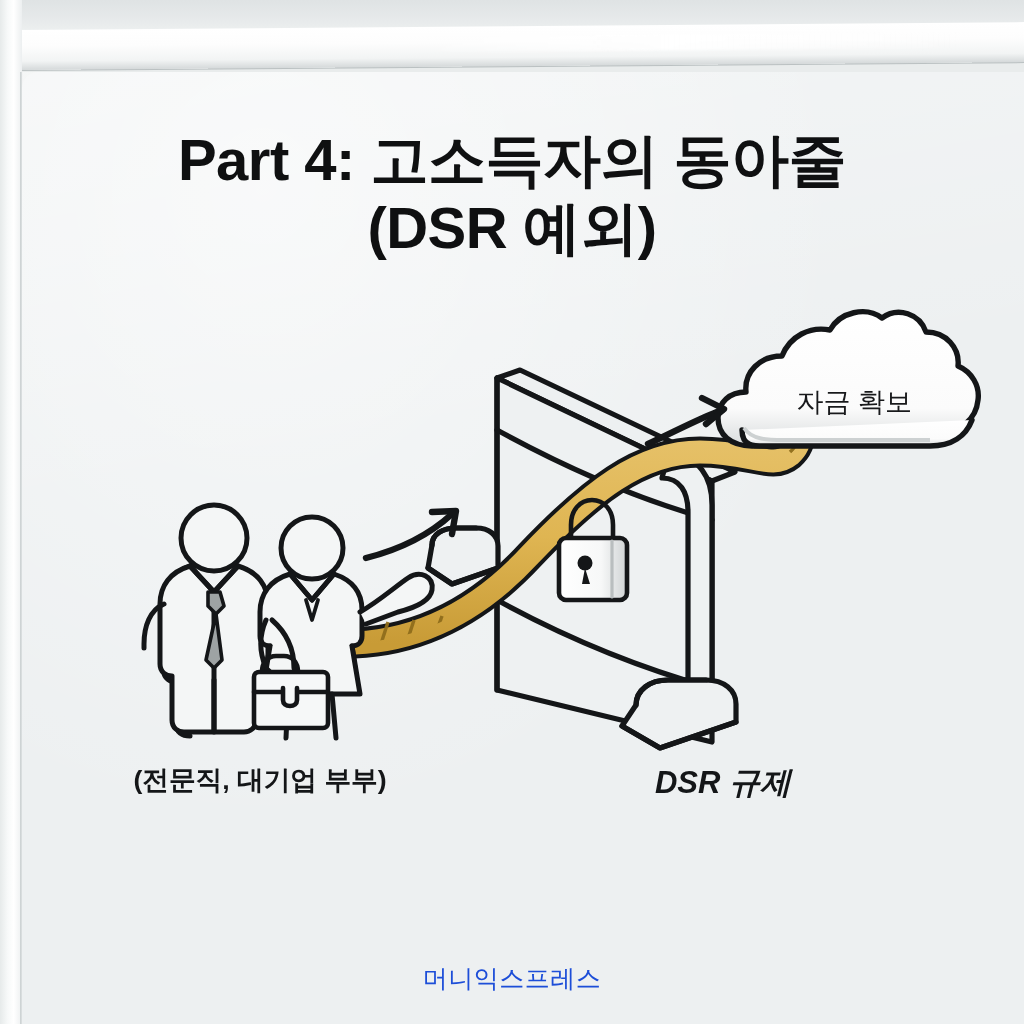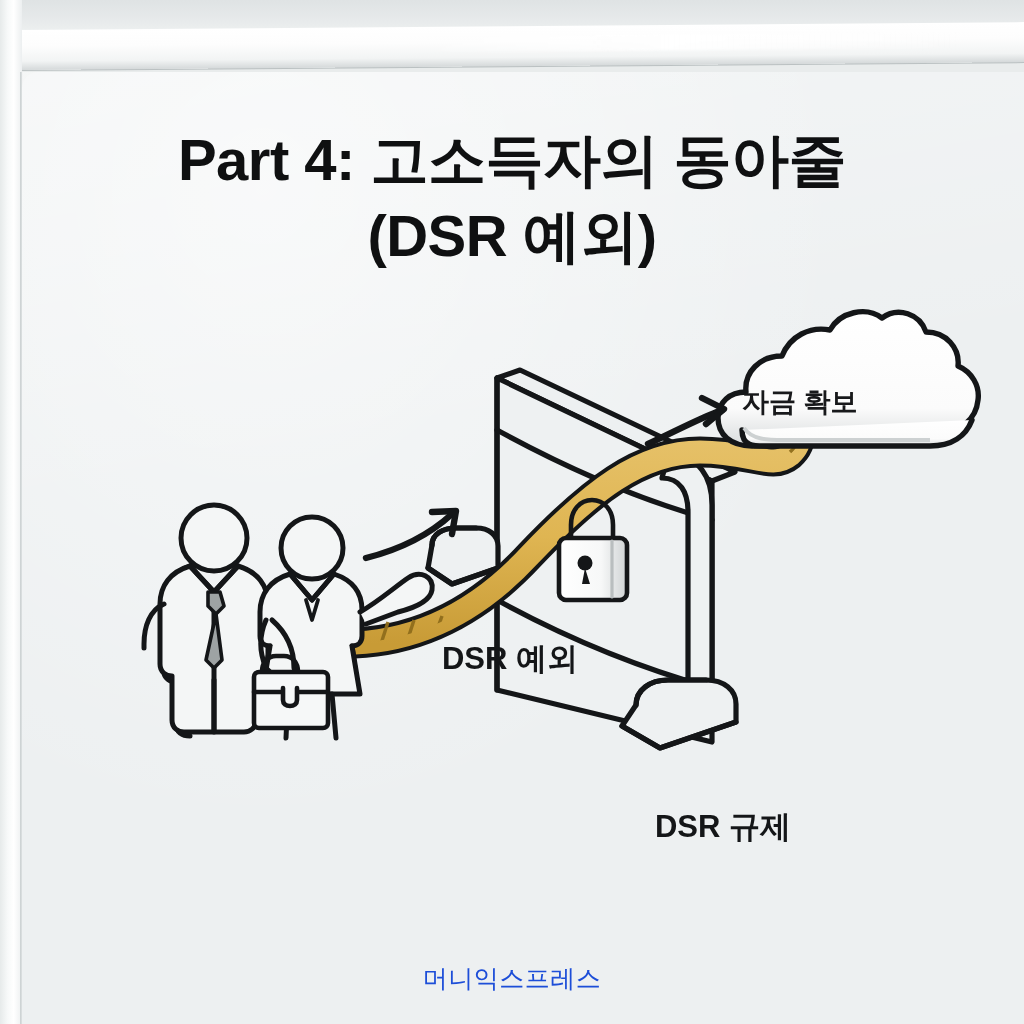--- a/index.html
+++ b/index.html
@@ -78,42 +78,42 @@
     position: absolute;
     left: 0; top: 126px;
     width: 1024px;
     text-align: center;
     font-size: 58px;
     font-weight: 700;
     letter-spacing: -0.5px;
     line-height: 1.18;
     color: #0f1011;
   }
-  .title-l2 { display: block; margin-top: 8px; }
+  .title-l2 { display: block; }
 
   .lbl {
     position: absolute;
     text-align: center;
     color: #141618;
     font-weight: 700;
     line-height: 1.22;
   }
   .lbl .sub { display: block; font-size: 0.86em; }
 
   .lbl-rope   { left: 340px; top: 640px; width: 340px; font-size: 31px; }
   .lbl-people { left:  80px; top: 764px; width: 360px; font-size: 31px; }
-  .lbl-wall   { left: 548px; top: 808px; width: 350px; font-size: 31px; }
+  .lbl-wall   { left: 548px; top: 764px; width: 350px; font-size: 31px; font-style: italic; }
 
   .cloud-text {
     position: absolute;
     left: 742px; top: 384px;
     width: 170px;
-    text-align: left;
+    text-align: right;
     font-size: 27px;
-    font-weight: 700;
+    font-weight: 400;
     color: #18191b;
     pointer-events: none;
   }
 
   .footer {
     position: absolute;
     left: 0; top: 962px;
     width: 1024px;
     text-align: center;
     font-size: 25px;
@@ -311,24 +311,24 @@
       <path d="M254,692 L328,692"></path>
       <path d="M283,688 L283,700 C283,704 286,706 290,706 C294,706 297,704 297,700 L297,688" fill="#f6f8f8"></path>
     </g>
   </svg>
 
   <div class="cloud-text">
     <span>자금 확보</span>
   </div>
 
   <div class="lbl lbl-rope">
-    <span>DSR 예외</span>
   </div>
 
   <div class="lbl lbl-people">
+    <span class="sub">(전문직, 대기업 부부)</span>
   </div>
 
   <div class="lbl lbl-wall">
     <span>DSR 규제</span>
   </div>
 
   <div class="footer">머니익스프레스</div>
 
 </div>
 

